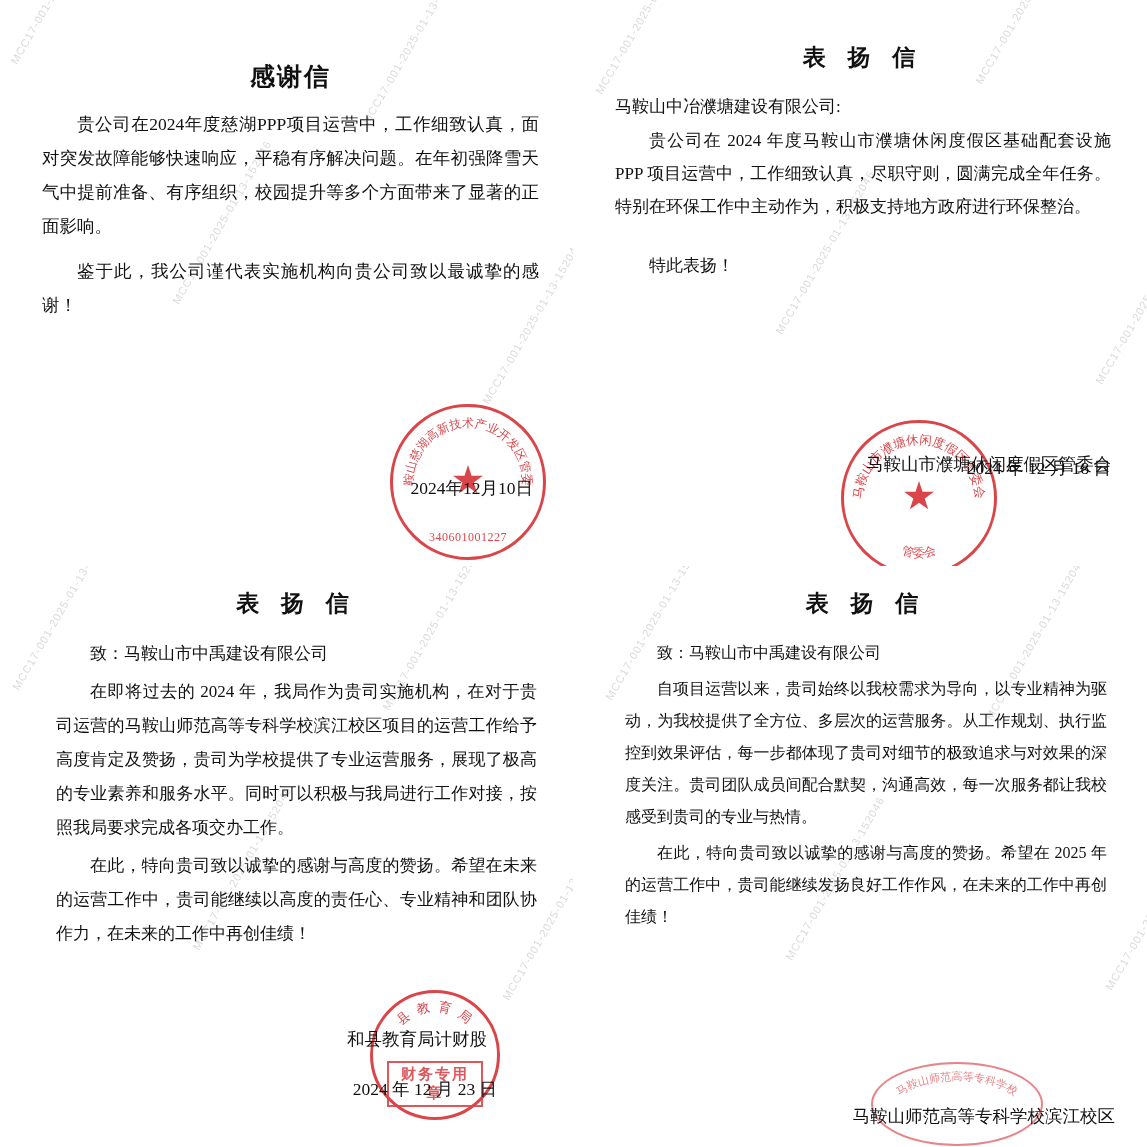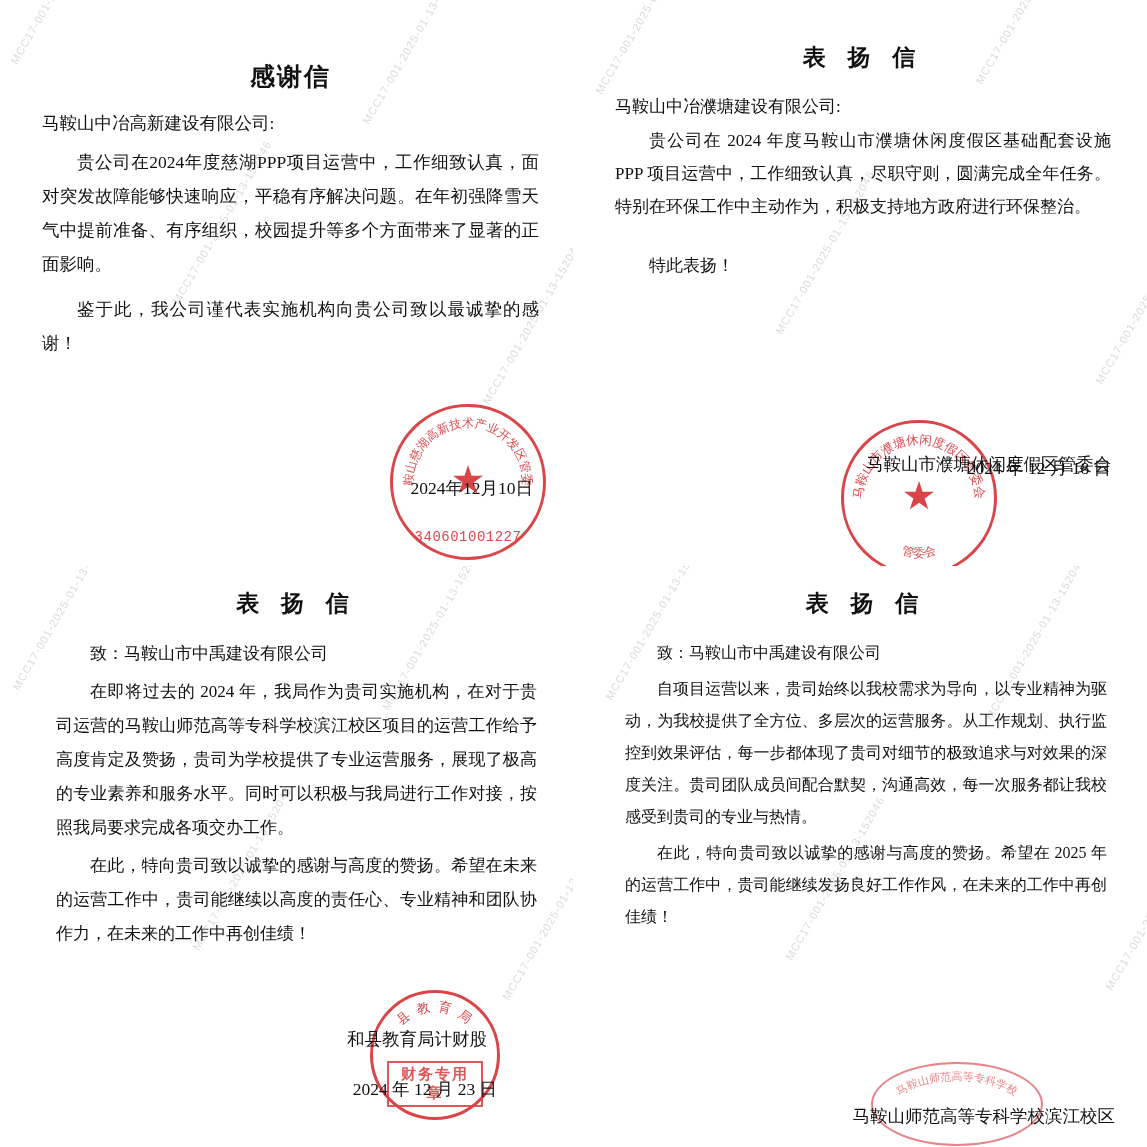--- a/index.html
+++ b/index.html
@@ -109,22 +109,22 @@
     position: absolute;
     left: 0; top: 0; width: 100%; height: 100%;
   }
   .stamp .arc svg { width: 100%; height: 100%; display: block; }
   .stamp .code {
     position: absolute;
     bottom: 12px;
     left: 0;
     width: 100%;
     text-align: center;
-    font-size: 14px;
-    font-family: Liberation Mono, monospace;
+    font-size: 12px;
+    font-family: Liberation Serif, serif;
     letter-spacing: 0.5px;
   }
   .stamp-rect {
     position: absolute;
     border: 2px solid #d4252a;
     color: #d4252a;
     font-size: 16px;
     font-weight: bold;
     letter-spacing: 2px;
     text-align: center;
@@ -146,21 +146,20 @@
 <div class="page">
 
   <div class="letter" id="letter1">
     <div class="wm" style="left:8px; top:60px;">MCC17-001-2025-01-13-152046</div>
     <div class="wm" style="left:170px; top:300px;">MCC17-001-2025-01-13-152046</div>
     <div class="wm" style="left:360px; top:120px;">MCC17-001-2025-01-13-152046</div>
     <div class="wm" style="left:480px; top:400px;">MCC17-001-2025-01-13-152046</div>
 
     <div class="body">
       <div class="title">感谢信</div>
-      <div class="addressee">马鞍山中冶高新建设有限公司:</div>
       <div class="para">贵公司在2024年度慈湖PPP项目运营中，工作细致认真，面对突发故障能够快速响应，平稳有序解决问题。在年初强降雪天气中提前准备、有序组织，校园提升等多个方面带来了显著的正面影响。</div>
       <div class="para">鉴于此，我公司谨代表实施机构向贵公司致以最诚挚的感谢！</div>
     </div>
 
     <div class="stamp" style="left:390px; top:404px; width:150px; height:150px;">
       <div class="arc">
         <svg viewBox="0 0 150 150">
           <defs>
             <path id="arc1" d="M 20,75 A 55,55 0 0 1 130,75"></path>
             <path id="arc1b" d="M 28,95 A 50,50 0 0 0 122,95"></path>

